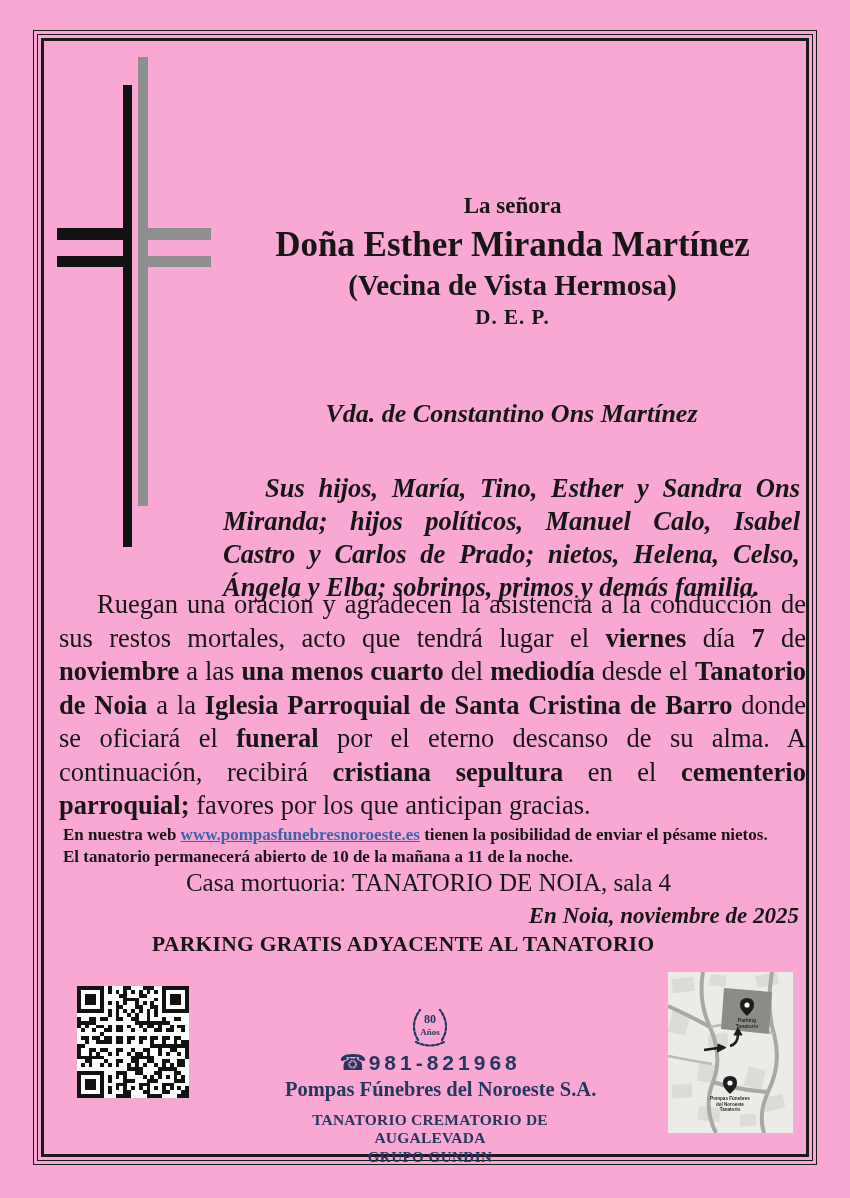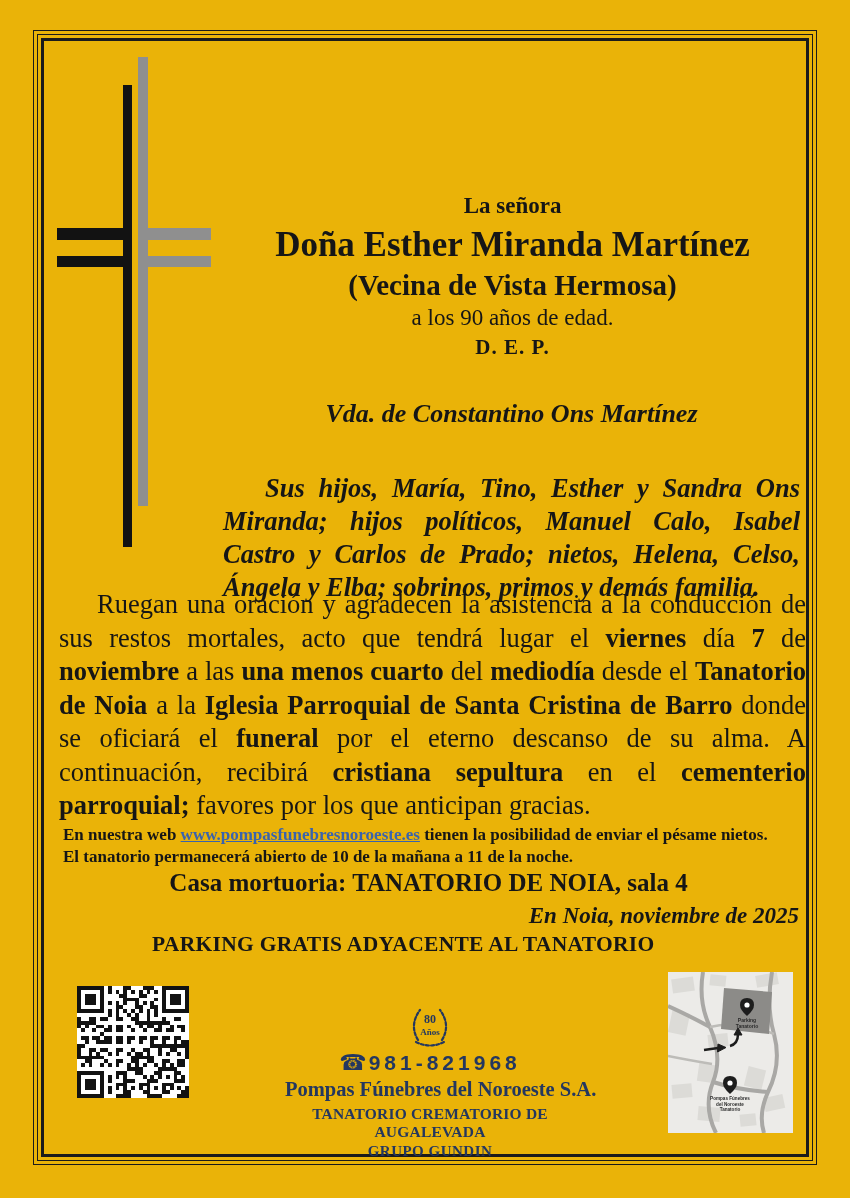--- a/index.html
+++ b/index.html
@@ -1,19 +1,19 @@
 <!DOCTYPE html>
 <html><head>
 <meta charset="utf-8">
 <style>
   * { margin:0; padding:0; box-sizing:border-box; }
   body { background:#fff; }
   .page {
     position:relative; width:850px; height:1198px; margin:0 auto;
-    background:#eab308; color:#161616;
+    background:#f9a8d4; color:#161616;
     font-family:"Liberation Serif","DejaVu Serif",serif;
     overflow:hidden;
   }
   
   .frame { position:absolute; left:33px; top:30px; right:33px; bottom:33px;
     border:1.5px solid #1b1b1b; padding:3px; }
   .frame-m { width:100%; height:100%; border:1.5px solid #1b1b1b; padding:3px; }
   .frame-i { width:100%; height:100%; border:3px solid #1b1b1b; }
 
   
@@ -36,36 +36,36 @@
 
   .announcement { position:absolute; left:59px; top:588px; width:747px;
     font-size:26.5px; line-height:33.5px; text-align:justify; text-indent:38px; }
 
   .webnote { position:absolute; left:63px; top:824px; width:750px;
     font-size:17px; font-weight:bold; line-height:22px; }
   .webnote div { white-space:nowrap; }
   .weblink { color:#3a63ad; text-decoration:underline; cursor:pointer; }
 
   .mortuary { position:absolute; left:50px; top:869px; width:757px; text-align:center;
-    font-size:25px; font-weight:bold; }
+    font-size:25px; font-weight:normal; }
   .place-date { position:absolute; left:52px; top:903px; width:747px; text-align:right;
     font-size:23px; font-weight:bold; font-style:italic; }
   .parking { position:absolute; left:152px; top:932px;
     font-size:21.5px; font-weight:bold; letter-spacing:0.3px; }
 
   .qr { position:absolute; left:77px; top:986px; width:112px; height:112px; }
 
   .brandblock { position:absolute; left:285px; top:1002px; width:290px; text-align:center;
     color:#24375f; }
   .badge { display:block; margin:0 auto 2px auto; }
   .phone-line { font-family:"Liberation Sans","DejaVu Sans",sans-serif;
     font-size:21px; font-weight:bold; letter-spacing:4px; white-space:nowrap; }
   .phone-icon { font-size:22px; letter-spacing:0; margin-right:2px; }
   .company { font-size:20.5px; font-weight:bold; margin-top:2px; white-space:nowrap; }
-  .facility { font-size:15.5px; font-weight:bold; margin-top:4px; letter-spacing:0.2px; }
+  .facility { font-size:15.5px; font-weight:bold; margin-top:10px; letter-spacing:0.2px; }
   .group { font-size:15px; font-weight:bold; margin-top:2px; letter-spacing:0.5px;text-align:center; }
 
   .map { position:absolute; left:668px; top:972px; width:125px; height:161px; }
 </style>
 </head>
 <body>
 
 <div class="page">
 
   <div class="frame">
@@ -80,21 +80,20 @@
     <div class="cross-piece ink" style="left:57px;  top:228px; width:74px; height:12px;"></div>
     <div class="cross-piece gray" style="left:138px; top:228px; width:73px; height:12px;"></div>
     <div class="cross-piece ink" style="left:57px;  top:256px; width:74px; height:11px;"></div>
     <div class="cross-piece gray" style="left:138px; top:256px; width:73px; height:11px;"></div>
   </div>
 
   <div class="header">
     <div class="salutation">La señora</div>
     <div class="deceased">Doña Esther Miranda Martínez</div>
     <div class="residence">(Vecina de Vista Hermosa)</div>
-    <div class="age-line">a los 90 años de edad.</div>
     <div class="dep">D. E. P.</div>
   </div>
 
   <div class="widow">Vda. de Constantino Ons Martínez</div>
 
   <div class="family">Sus hijos, María, Tino, Esther y Sandra Ons Miranda; hijos políticos, Manuel Calo, Isabel Castro y Carlos de Prado; nietos, Helena, Celso, Ángela y Elba; sobrinos, primos y demás familia.</div>
 
   <div class="announcement"><span>Ruegan una oración y agradecen la asistencia a la conducción de sus restos mortales, acto que tendrá lugar el </span><b>viernes</b><span> día </span><b>7</b><span> de </span><b>noviembre</b><span> a las </span><b>una menos cuarto</b><span> del </span><b>mediodía</b><span> desde el </span><b>Tanatorio de Noia</b><span> a la </span><b>Iglesia Parroquial de Santa Cristina de Barro</b><span> donde se oficiará el </span><b>funeral</b><span> por el eterno descanso de su alma. A continuación, recibirá </span><b>cristiana sepultura</b><span> en el </span><b>cementerio parroquial;</b><span> favores por los que anticipan gracias.</span></div>
 
   <div class="webnote">

